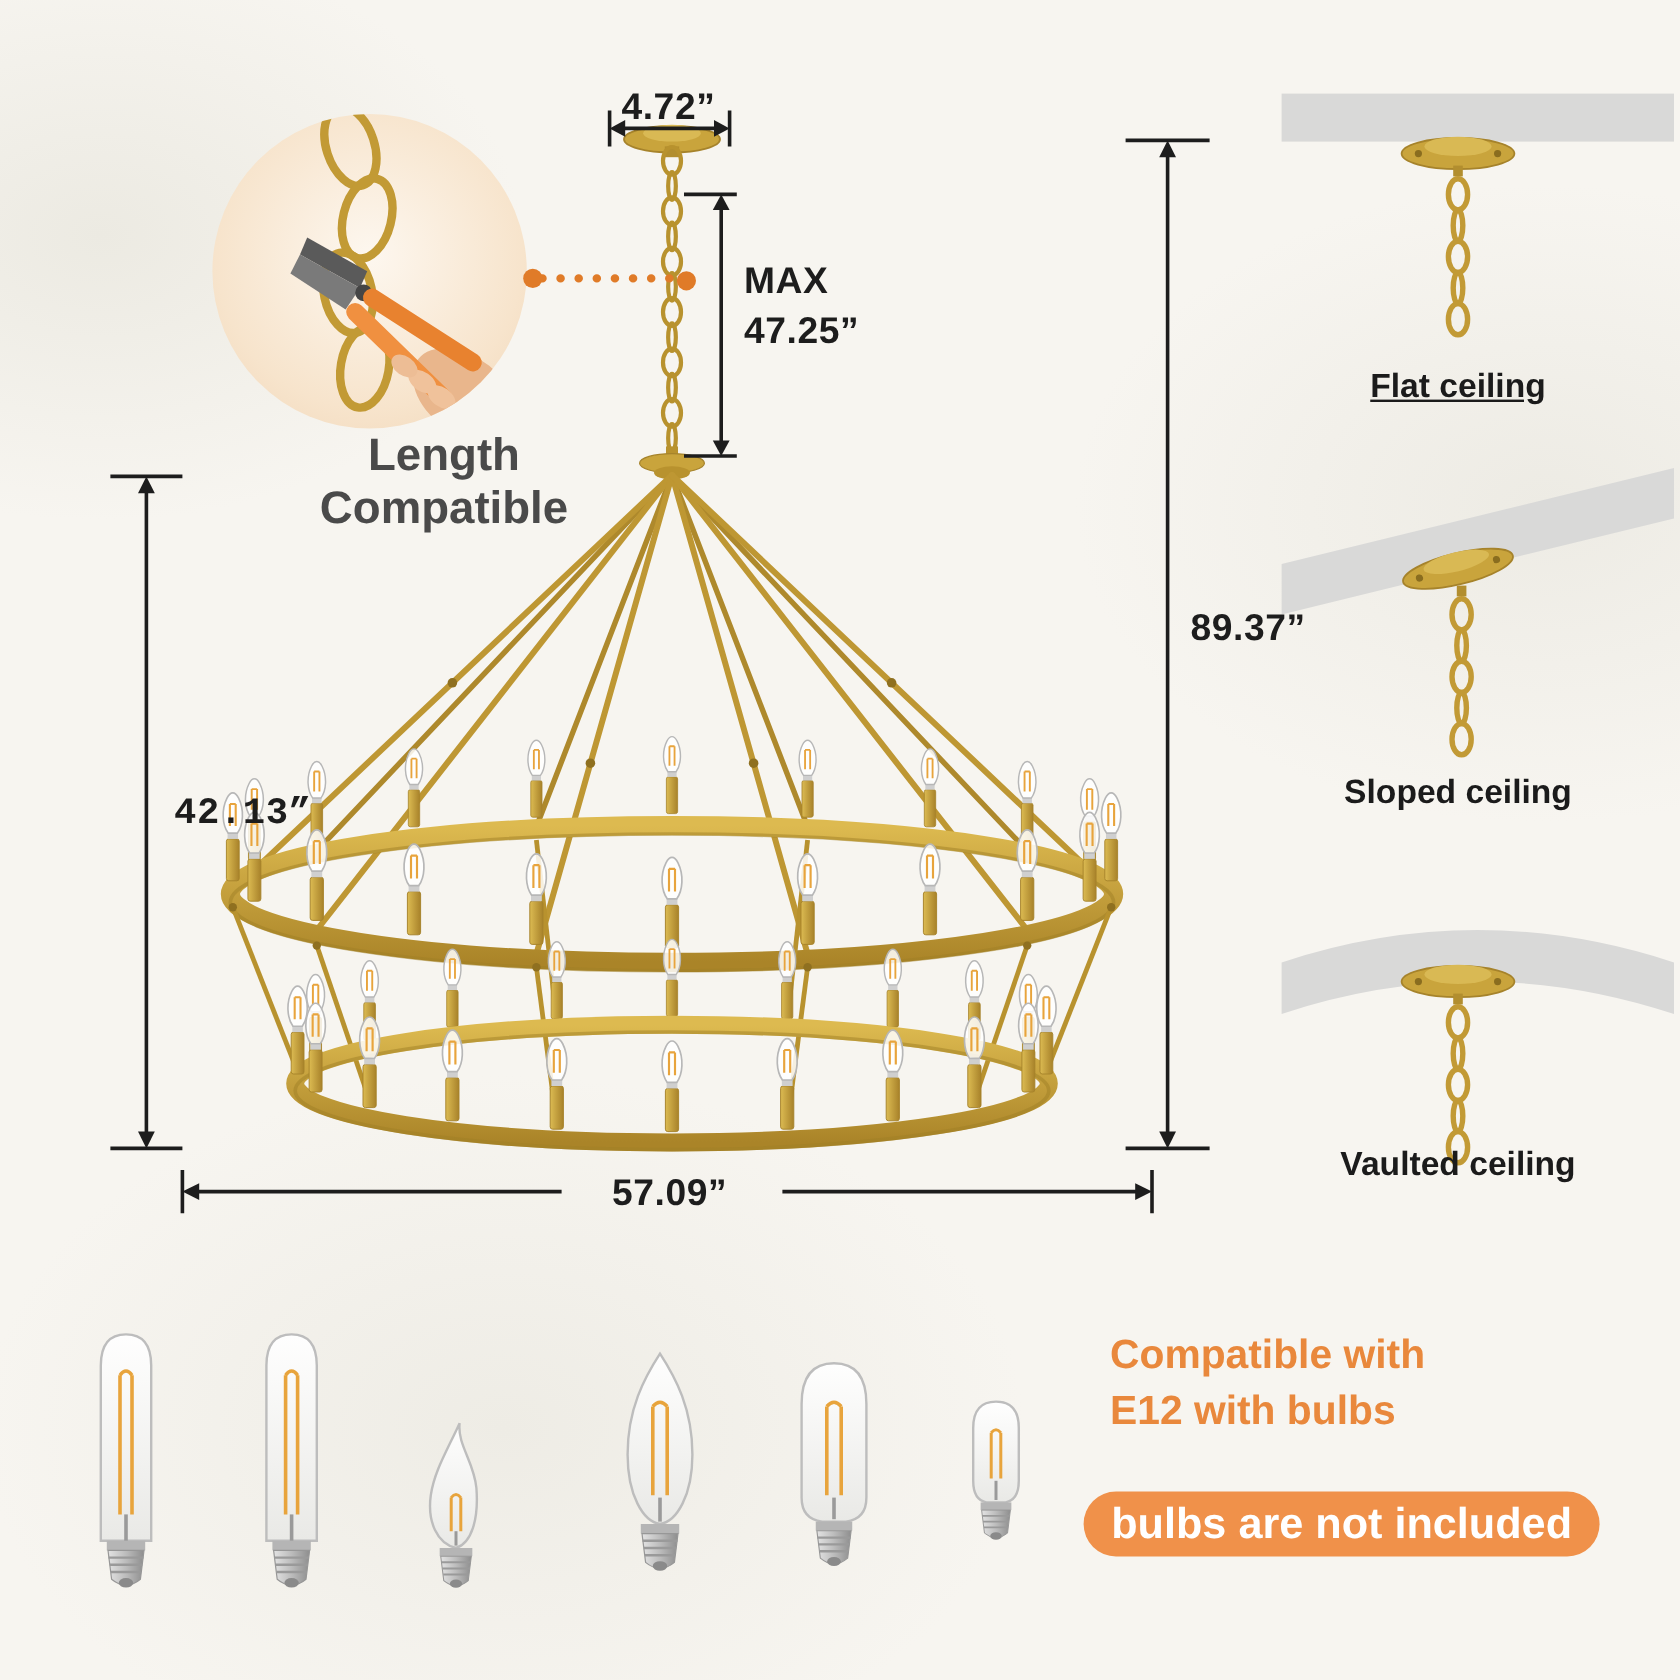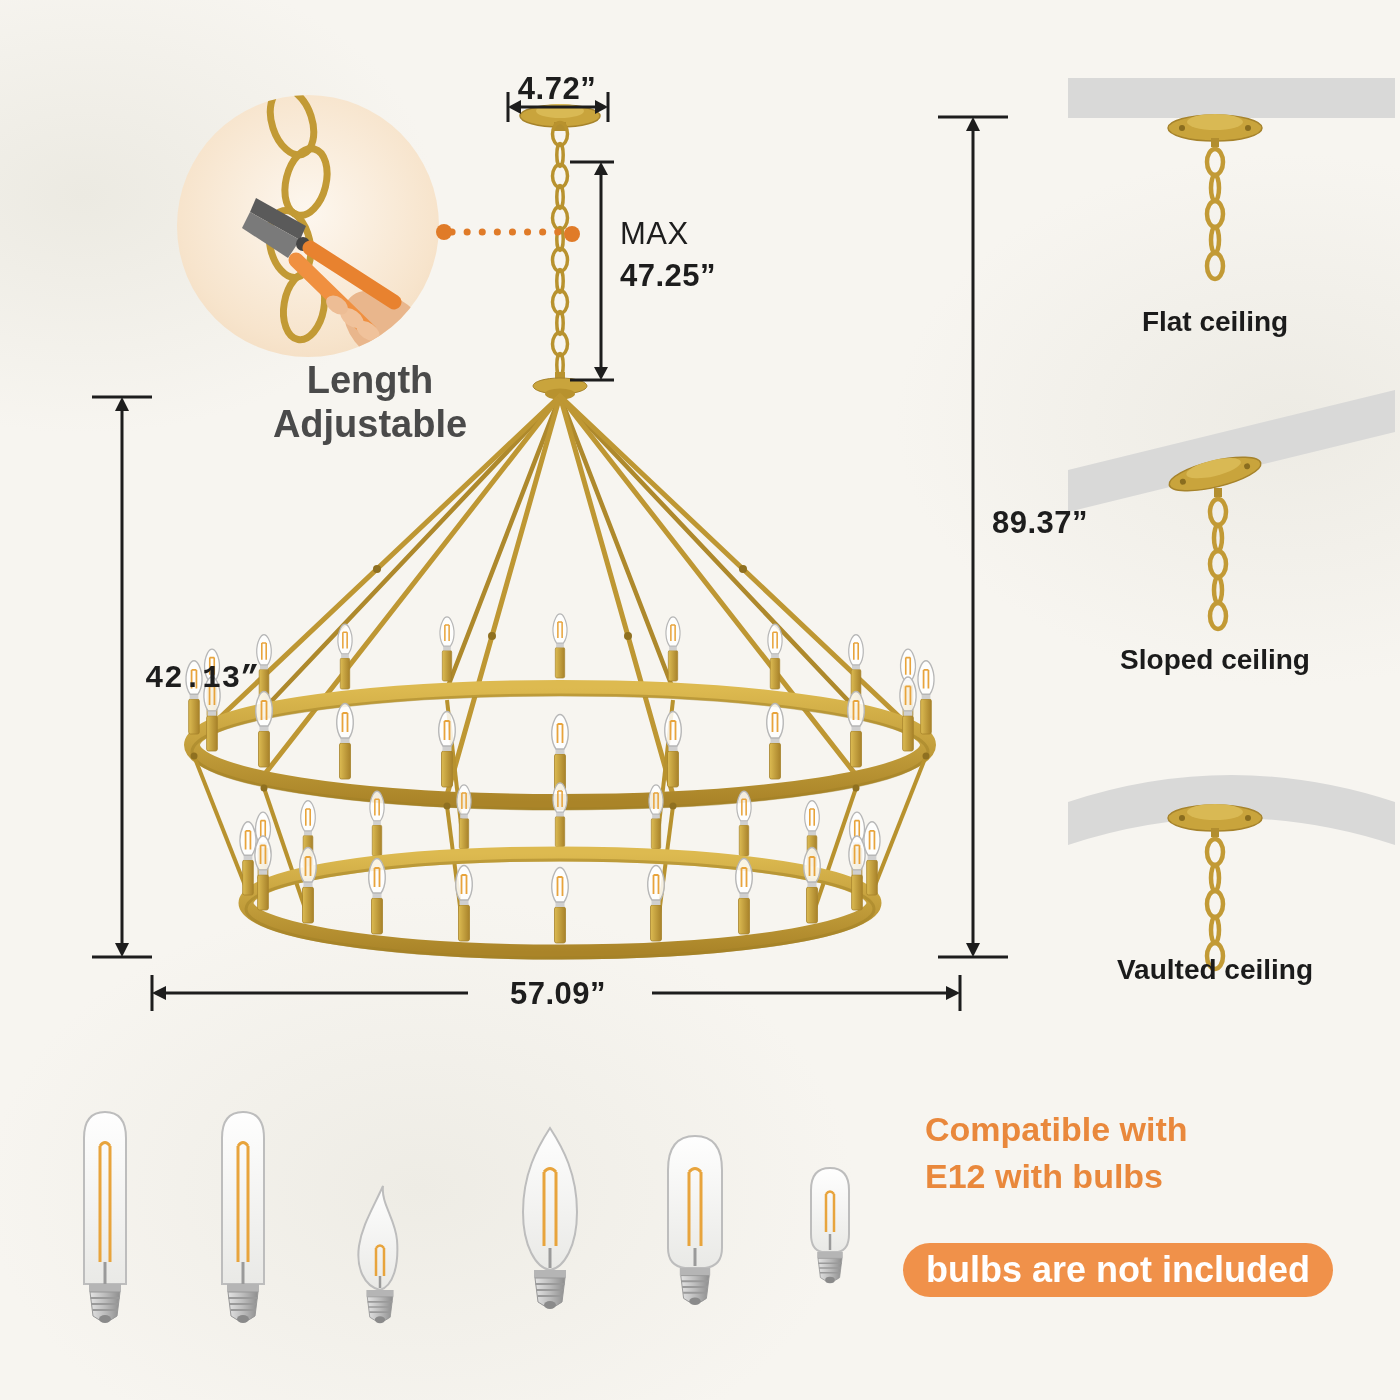--- a/index.html
+++ b/index.html
@@ -333,35 +333,35 @@
       <path d="M-19,22 Q-19,0 0,0 Q19,0 19,22 L19,66 Q19,82 8,84 L-8,84 Q-19,82 -19,66 Z" fill="url(#gg)" stroke="#BDBDBD" stroke-width="2"></path>
       <path d="M0,82 V66" stroke="#9A9A9A" stroke-width="2.5"></path>
       <path d="M-4,64 V26 M4,64 V26 M-4,26 Q0,21 4,26" stroke="#E8A43C" stroke-width="2.5" fill="none"></path>
       <use href="#ebase" transform="translate(0,84) scale(0.8)"></use>
     </g>
   </g>
 </svg>
 
 <div class="lbl dim center" style="left:492px;top:71px;width:130px;">4.72”</div>
 
-<div class="lbl dim" style="left:620px;top:216px;font-weight:400;text-align:center;">MAX</div>
+<div class="lbl dim" style="left:620px;top:216px;font-weight:700;text-align:center;">MAX</div>
 <div class="lbl dim" style="left:620px;top:258px;font-weight:800;">47.25”</div>
 
 <div class="lbl dim" style="left:992px;top:505px;">89.37”</div>
 
 <div class="lbl dim" style="left:145px;top:661px;font-family:Liberation Mono, monospace;">42.13”</div>
 
 <div class="lbl dim center" style="left:478px;top:976px;width:160px;">57.09”</div>
 
 <div class="lbl" id="adjustable">
   <div>Length</div>
-  <div>Adjustable</div>
+  <div>Compatible</div>
 </div>
 
-<div class="lbl ceil" style="top:306px;">Flat ceiling</div>
+<div class="lbl ceil" style="top:306px;text-decoration:underline;">Flat ceiling</div>
 <div class="lbl ceil" style="top:644px;">Sloped ceiling</div>
 <div class="lbl ceil" style="top:954px;">Vaulted ceiling</div>
 
 <div class="lbl" id="compat">
   <div>Compatible with</div>
   <div>E12 with bulbs</div>
 </div>
 
 <div class="lbl" id="badge">bulbs are not included</div>
 

